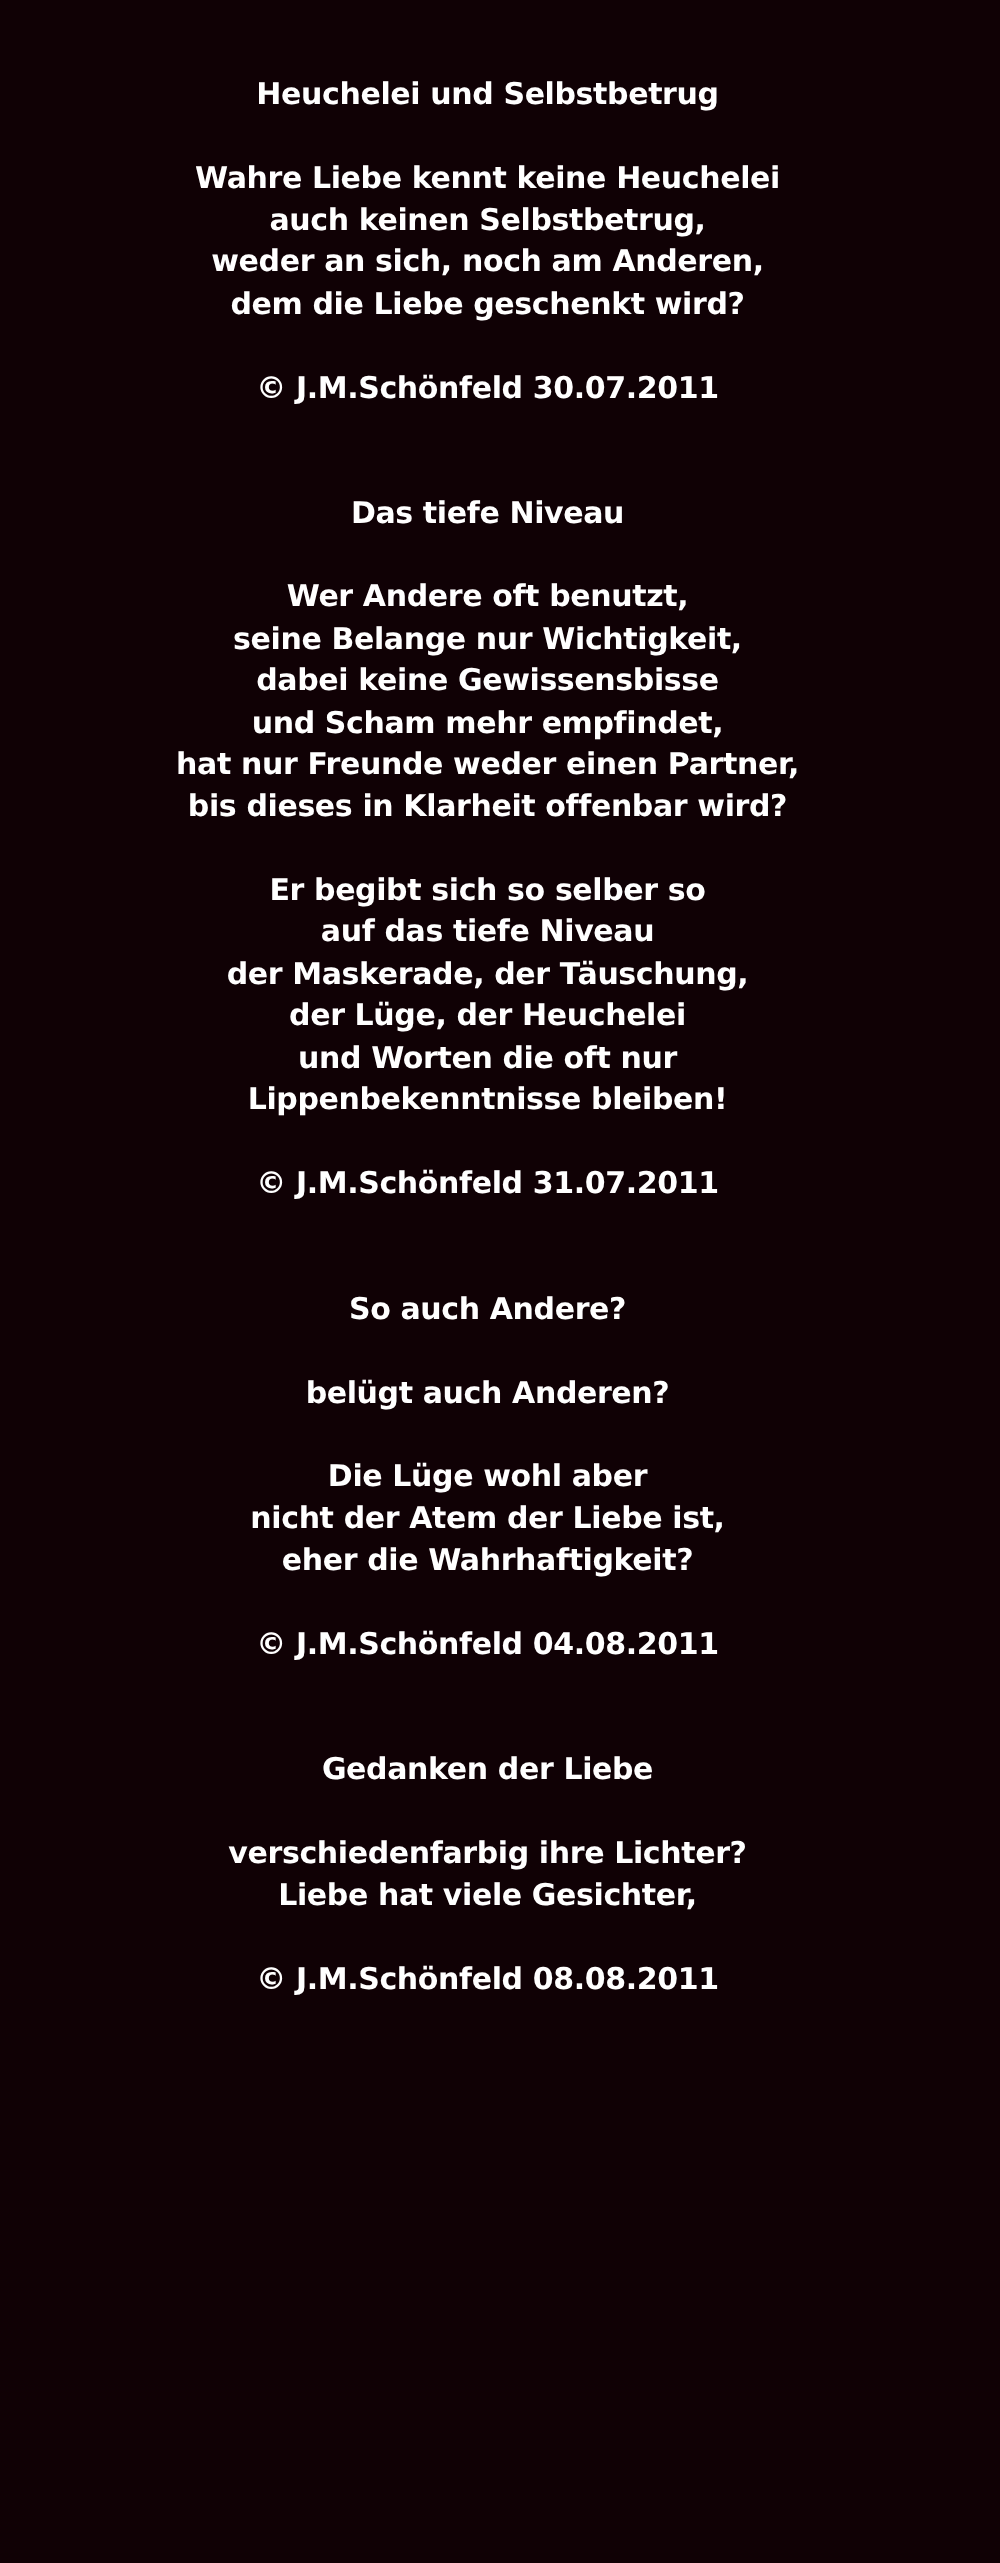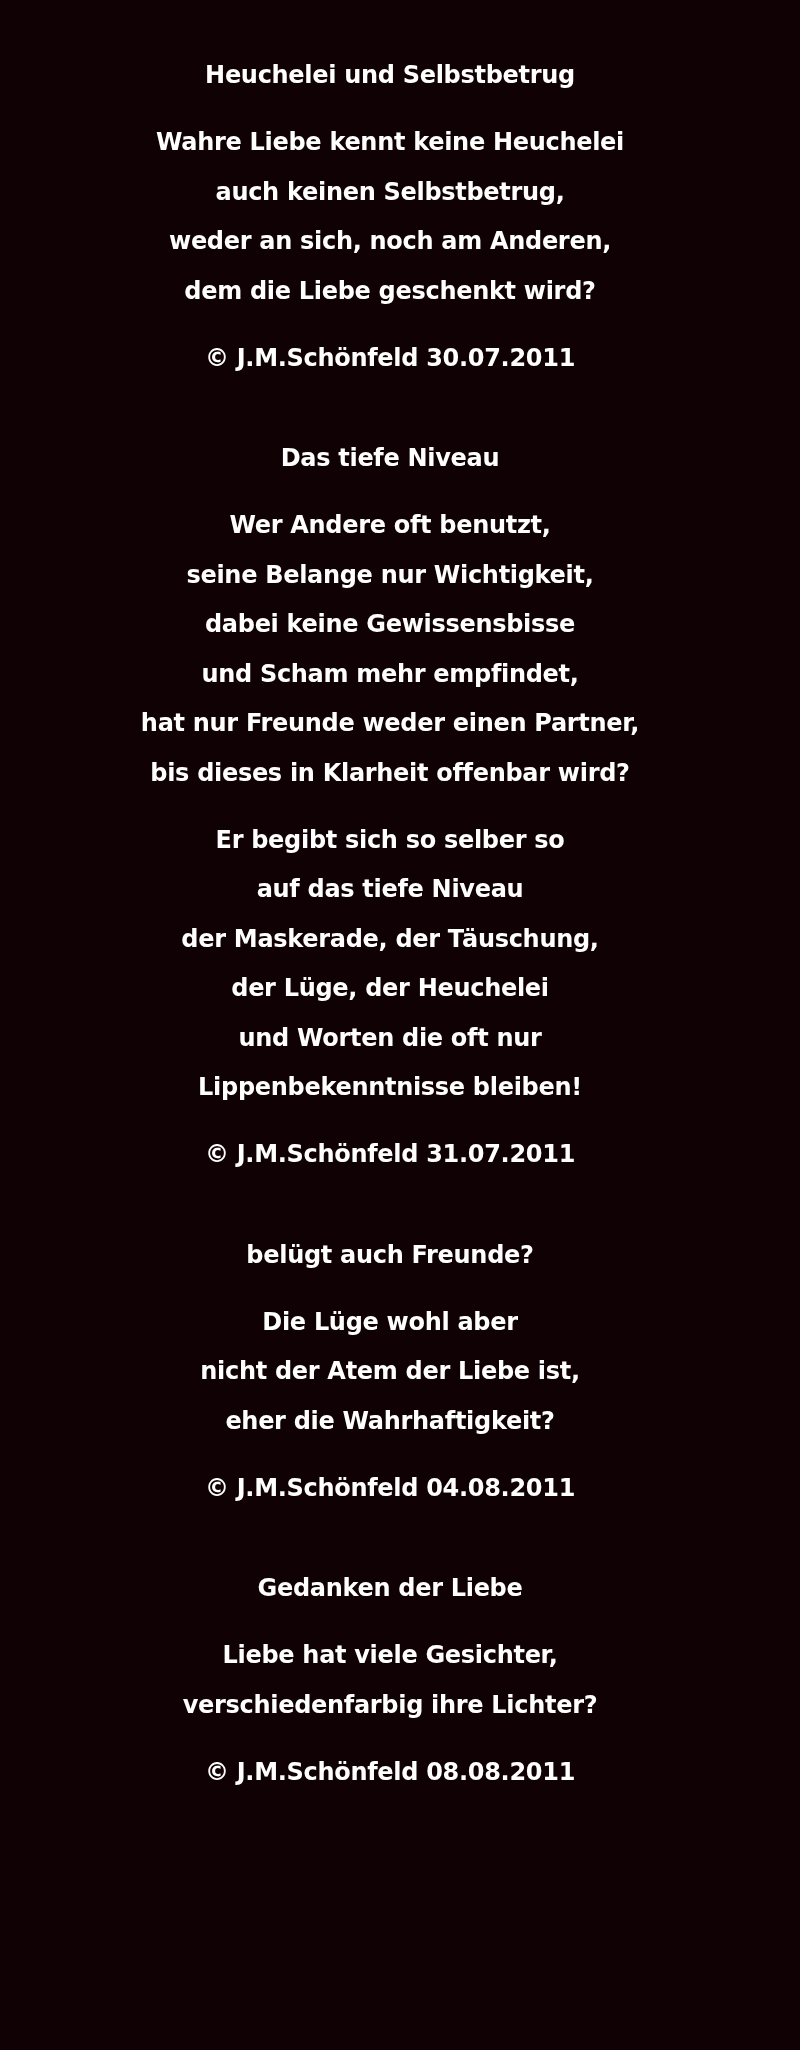--- a/index.html
+++ b/index.html
@@ -30,21 +30,21 @@
     font-size: 24px;
     font-weight: bold;
     margin: 0 0 33.5px 0; 
     padding: 0;
   }
   .stanza {
     margin: 0 0 33.5px 0; 
   }
   .stanza .line,
   .attribution {
-    margin: 16px;
+    margin: 0;
     padding: 0;
   }
 </style>
 </head>
 <body style="background: rgb(16, 1, 5);">
 
 <main class="page" style="background: rgb(16, 1, 5); color: rgb(255, 255, 255);">
   <div id="poems-container">
       <section class="poem">
         <h2 class="poem-title">Heuchelei und Selbstbetrug</h2>
@@ -70,32 +70,33 @@
           <p class="line">Er begibt sich so selber so</p>
           <p class="line">auf das tiefe Niveau</p>
           <p class="line">der Maskerade, der Täuschung,</p>
           <p class="line">der Lüge, der Heuchelei</p>
           <p class="line">und Worten die oft nur</p>
           <p class="line">Lippenbekenntnisse bleiben!</p>
         </div>
         <p class="attribution">© J.M.Schönfeld 31.07.2011</p>
       </section>
       <section class="poem">
+        <h2 class="poem-title">So auch Andere?</h2>
         <div class="stanza">
-          <p class="line">belügt auch Freunde?</p>
+          <p class="line">belügt auch Anderen?</p>
         </div>
         <div class="stanza">
           <p class="line">Die Lüge wohl aber</p>
           <p class="line">nicht der Atem der Liebe ist,</p>
           <p class="line">eher die Wahrhaftigkeit?</p>
         </div>
         <p class="attribution">© J.M.Schönfeld 04.08.2011</p>
       </section>
       <section class="poem">
         <h2 class="poem-title">Gedanken der Liebe</h2>
         <div class="stanza">
+          <p class="line">verschiedenfarbig ihre Lichter?</p>
           <p class="line">Liebe hat viele Gesichter,</p>
-          <p class="line">verschiedenfarbig ihre Lichter?</p>
         </div>
         <p class="attribution">© J.M.Schönfeld 08.08.2011</p>
       </section>
     </div>
 </main>
 
 </body></html>

